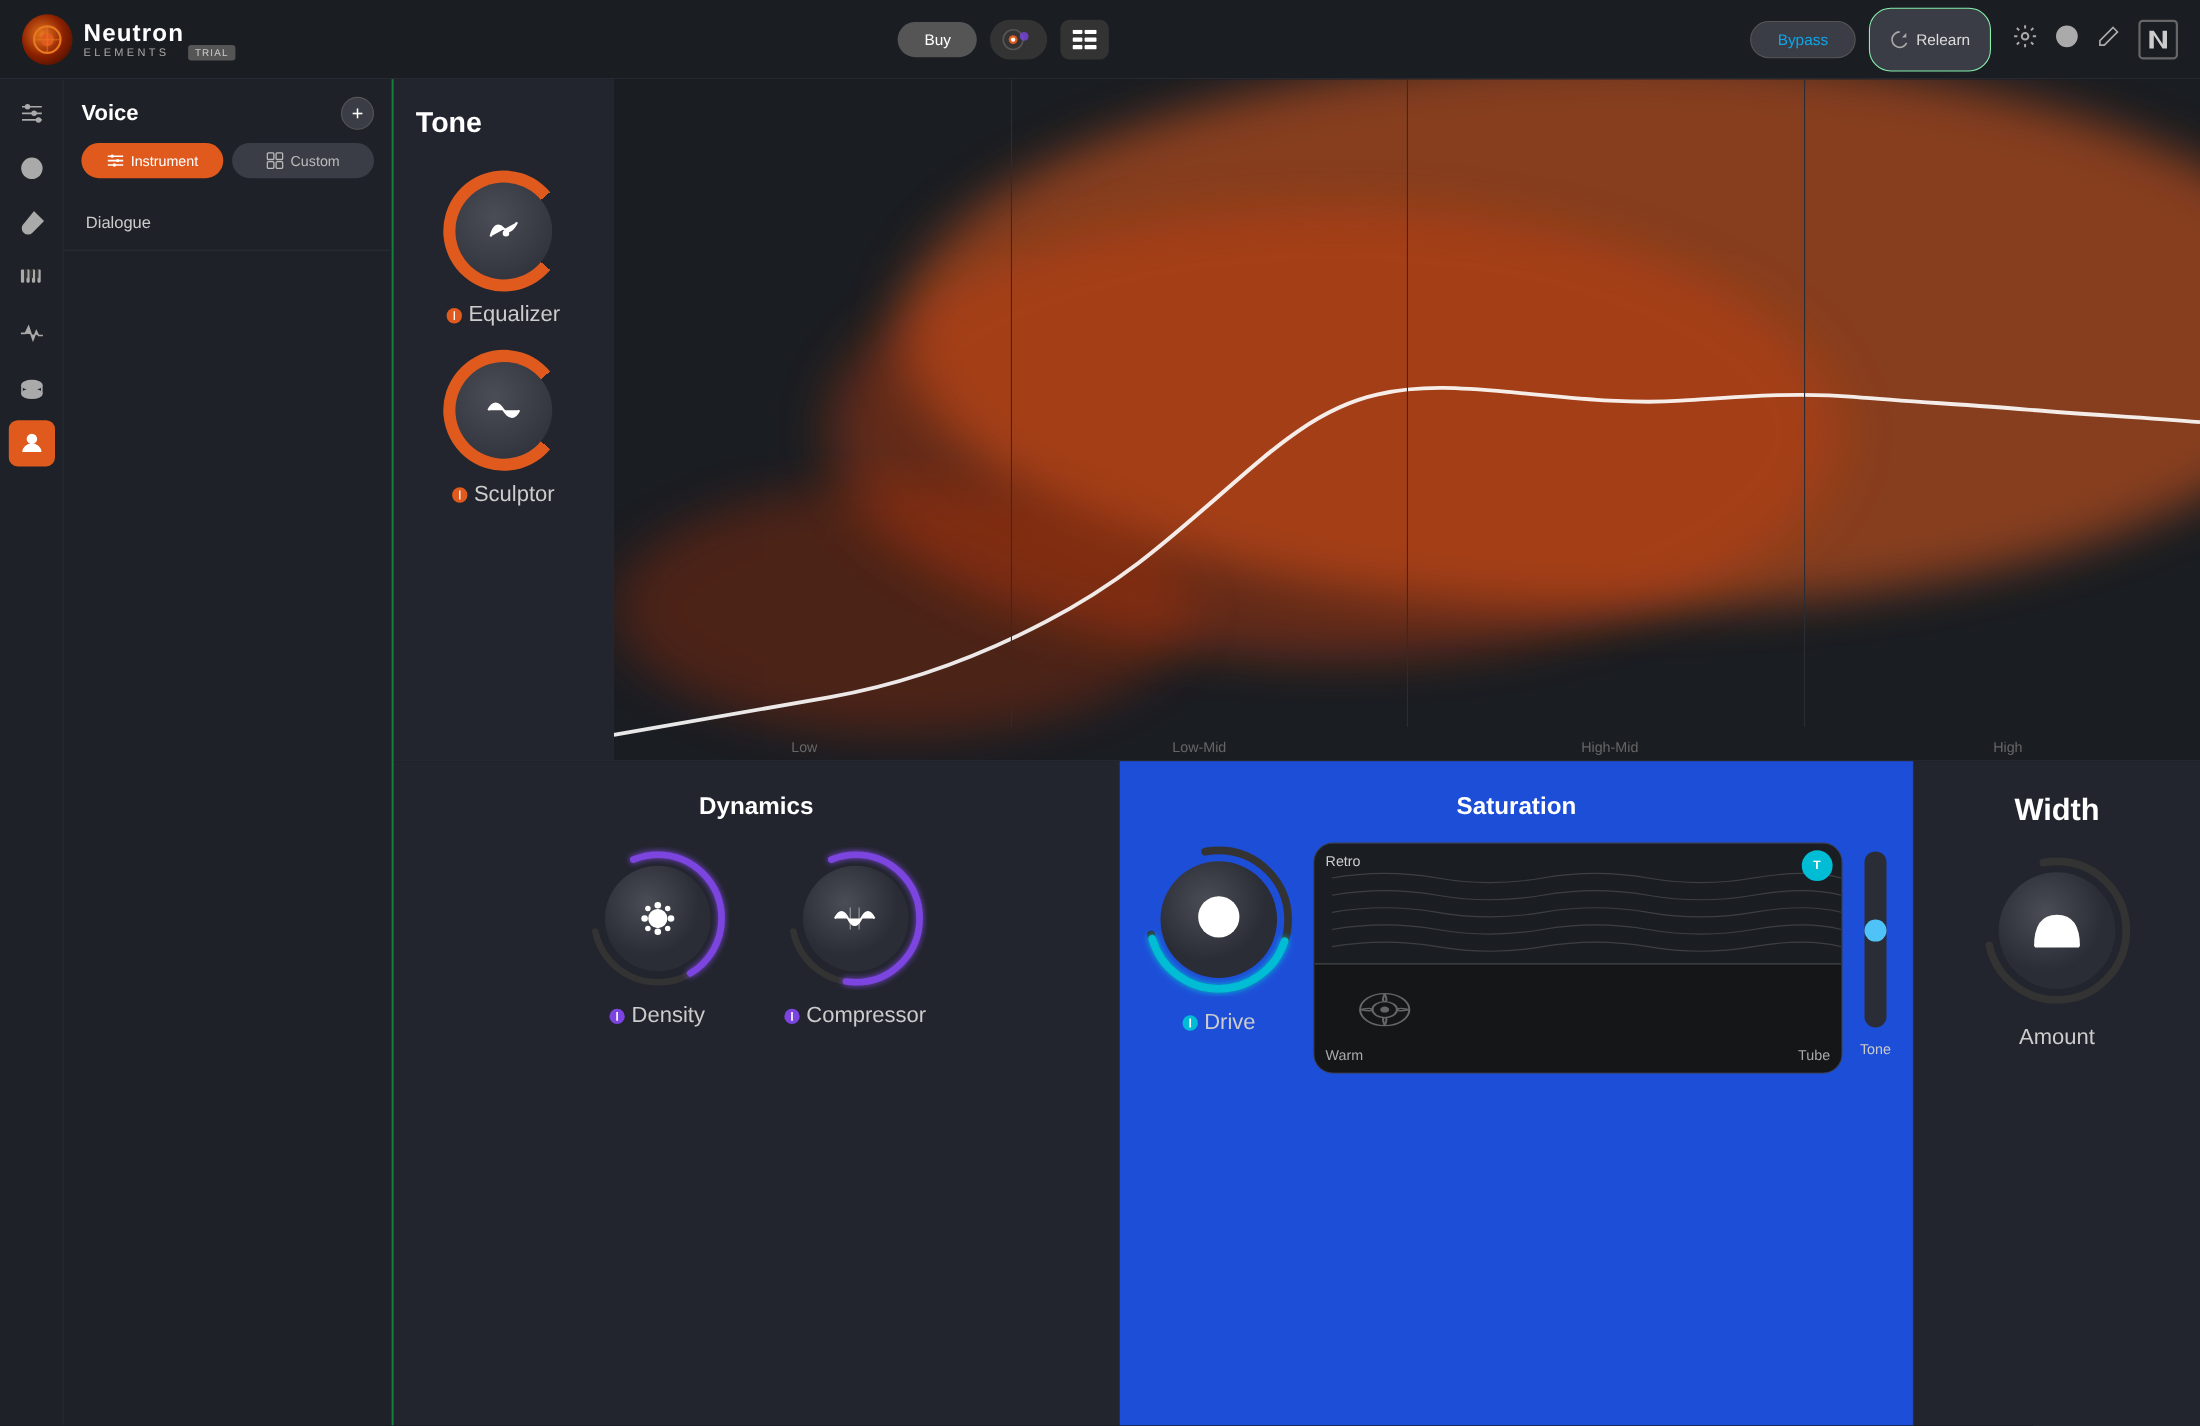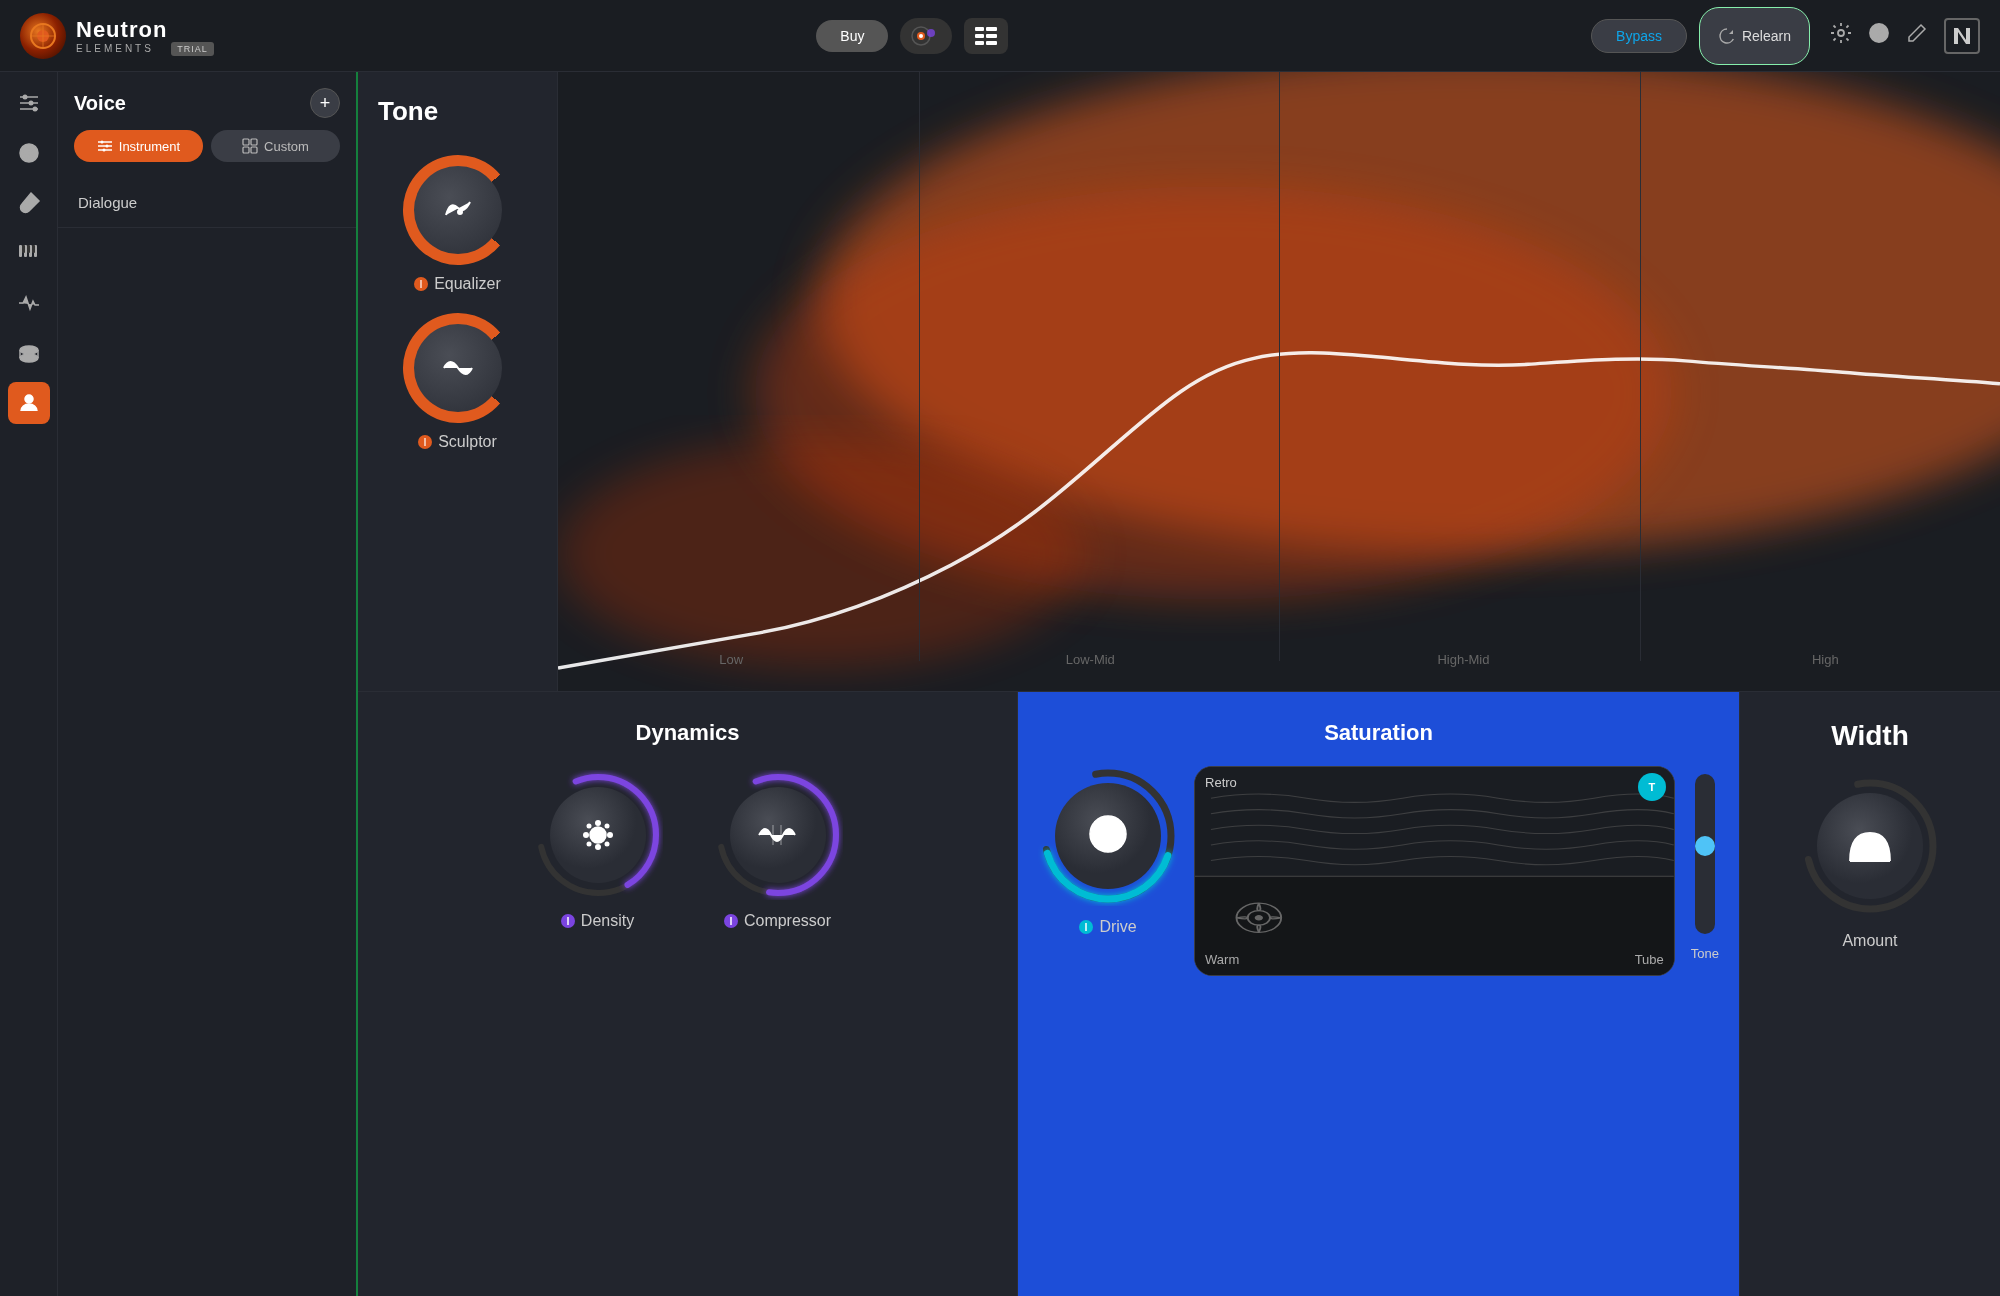--- a/index.html
+++ b/index.html
@@ -291,21 +291,21 @@
       background: radial-gradient(circle at 40% 35%, #4a4d55, #2a2d35);
       display: flex;
       align-items: center;
       justify-content: center;
       transform: rotate(-130deg);
     }
     .knob-label-row {
       display: flex;
       align-items: center;
       gap: 6px;
-      font-size: 16px;
+      font-size: 20px;
       color: #ccc;
     }
     .indicator-dot {
       width: 14px;
       height: 14px;
       border-radius: 50%;
       display: flex;
       align-items: center;
       justify-content: center;
     }
@@ -317,21 +317,21 @@
       background: #1a1d22;
       position: relative;
       overflow: hidden;
     }
     .eq-canvas {
       width: 100%;
       height: 100%;
     }
     .eq-labels {
       position: absolute;
-      bottom: 24px;
+      bottom: 4px;
       left: 0;
       right: 0;
       display: flex;
       justify-content: space-around;
       color: #666;
       font-size: 13px;
     }
     .eq-grid-line {
       position: absolute;
       top: 0;

